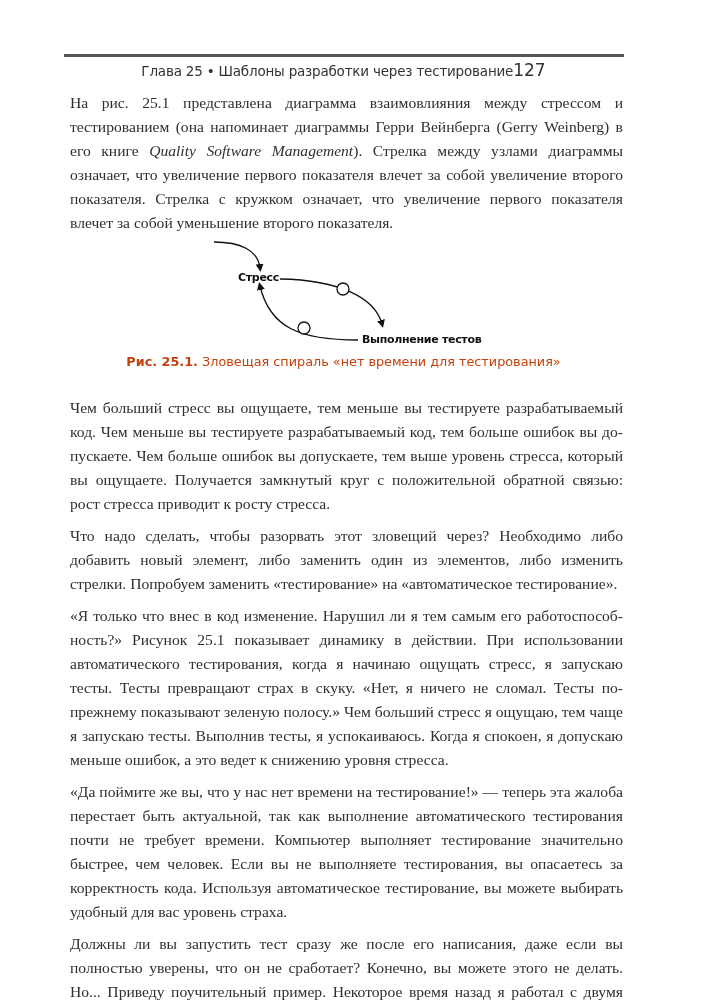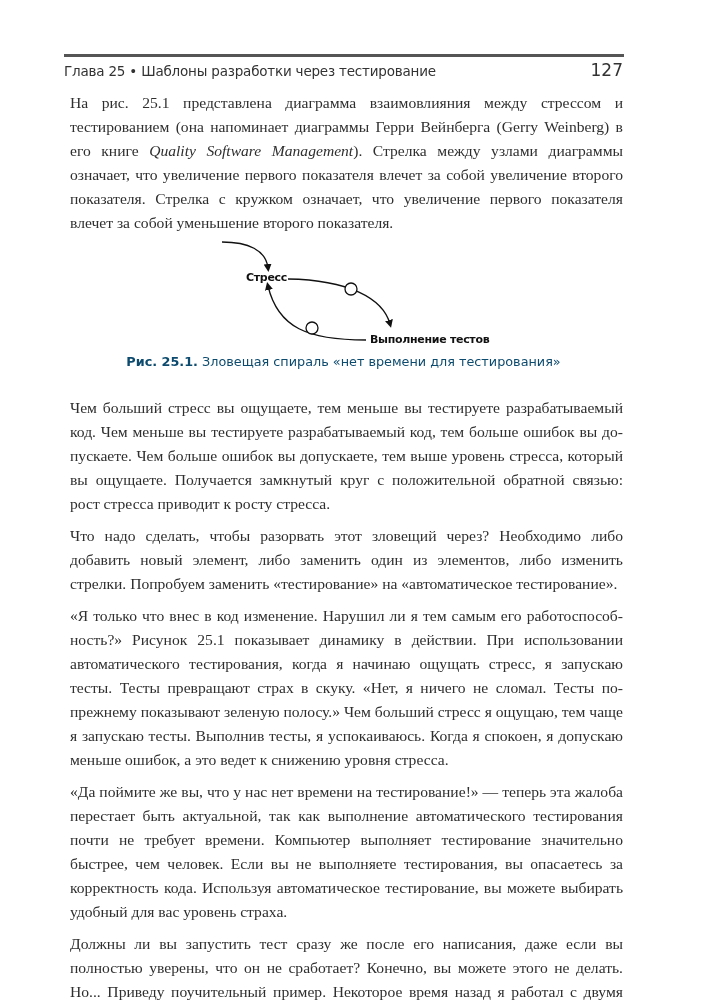--- a/index.html
+++ b/index.html
@@ -1,33 +1,33 @@
 <!DOCTYPE html>
 <html><head>
 <meta charset="utf-8">
 <style>
   html, body { margin: 0; padding: 0; background: #ffffff; }
   body { width: 709px; height: 1001px; position: relative; overflow: hidden; color: #2f2f2f; }
   .rule { position: absolute; left: 64px; top: 54px; width: 560px; height: 3px; background: #555555; }
   .running-head { position: absolute; top: 60px; left: 64px; width: 559px; height: 22px;
-    display: flex; justify-content: space-between; align-items: baseline;
+    display: flex; justify-content: center; align-items: baseline;
     font-family: "DejaVu Sans", sans-serif; color: #333; }
   .rh-text { font-size: 13.5px; letter-spacing: -0.2px; }
   .rh-num { font-size: 17px; font-weight: normal; }
   .body-text { position: absolute; left: 70px; width: 553px;
     font-family: "Liberation Serif", "DejaVu Serif", serif; font-size: 15.6px; line-height: 24px;
     color: #2f2f2f; text-align: justify; hyphens: manual; }
   .body-text p { margin: 0 0 8px 0; }
   .it { font-style: italic; }
-  .figure { position: absolute; left: 208px; top: 228px; width: 320px; height: 120px; }
+  .figure { position: absolute; left: 200px; top: 228px; width: 320px; height: 120px; }
   .figure svg { position: absolute; left: 0; top: 0; }
   .node-label { position: absolute; font-family: "DejaVu Sans", sans-serif; font-weight: bold;
     font-size: 11px; color: #111; letter-spacing: -0.3px; }
   .caption { position: absolute; top: 354px; left: 64px; width: 559px; text-align: center;
-    font-family: "DejaVu Sans", sans-serif; font-size: 12.8px; color: #0c4a6e; }
+    font-family: "DejaVu Sans", sans-serif; font-size: 12.8px; color: #c2410c; }
   .caption b { font-weight: bold; }
 </style>
 </head>
 <body>
 
 <div class="rule"></div>
 <div class="running-head">
   <span class="rh-text">Глава 25 • Шаблоны разработки через тестирование</span>
   <span class="rh-num">127</span>
 </div>

